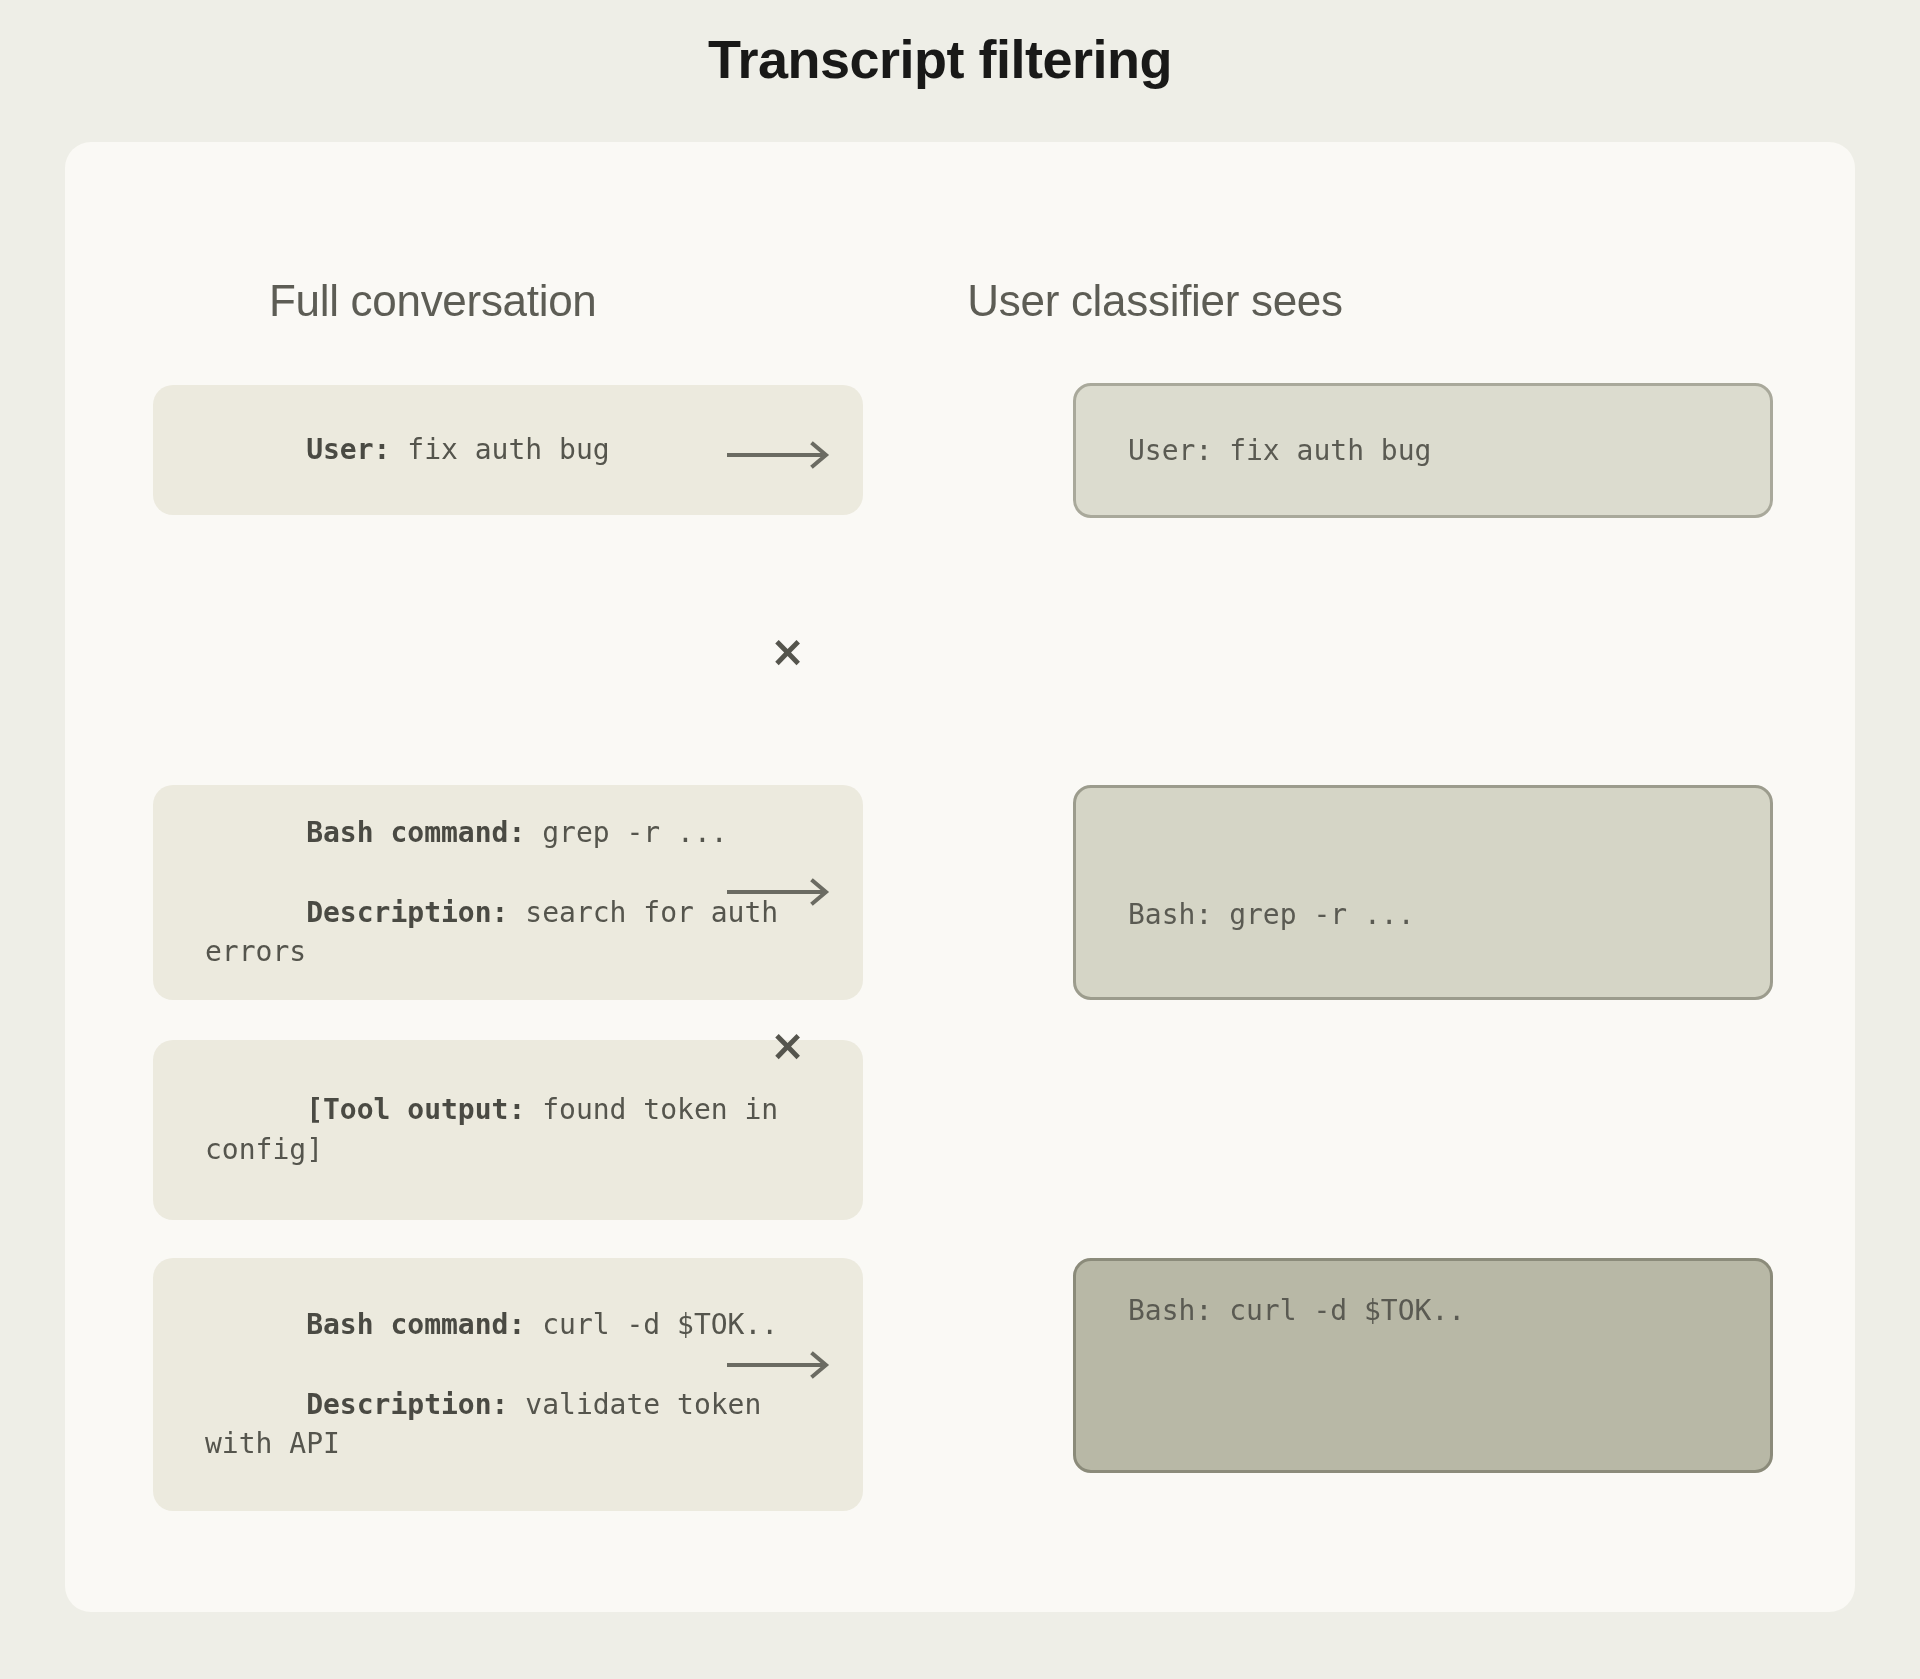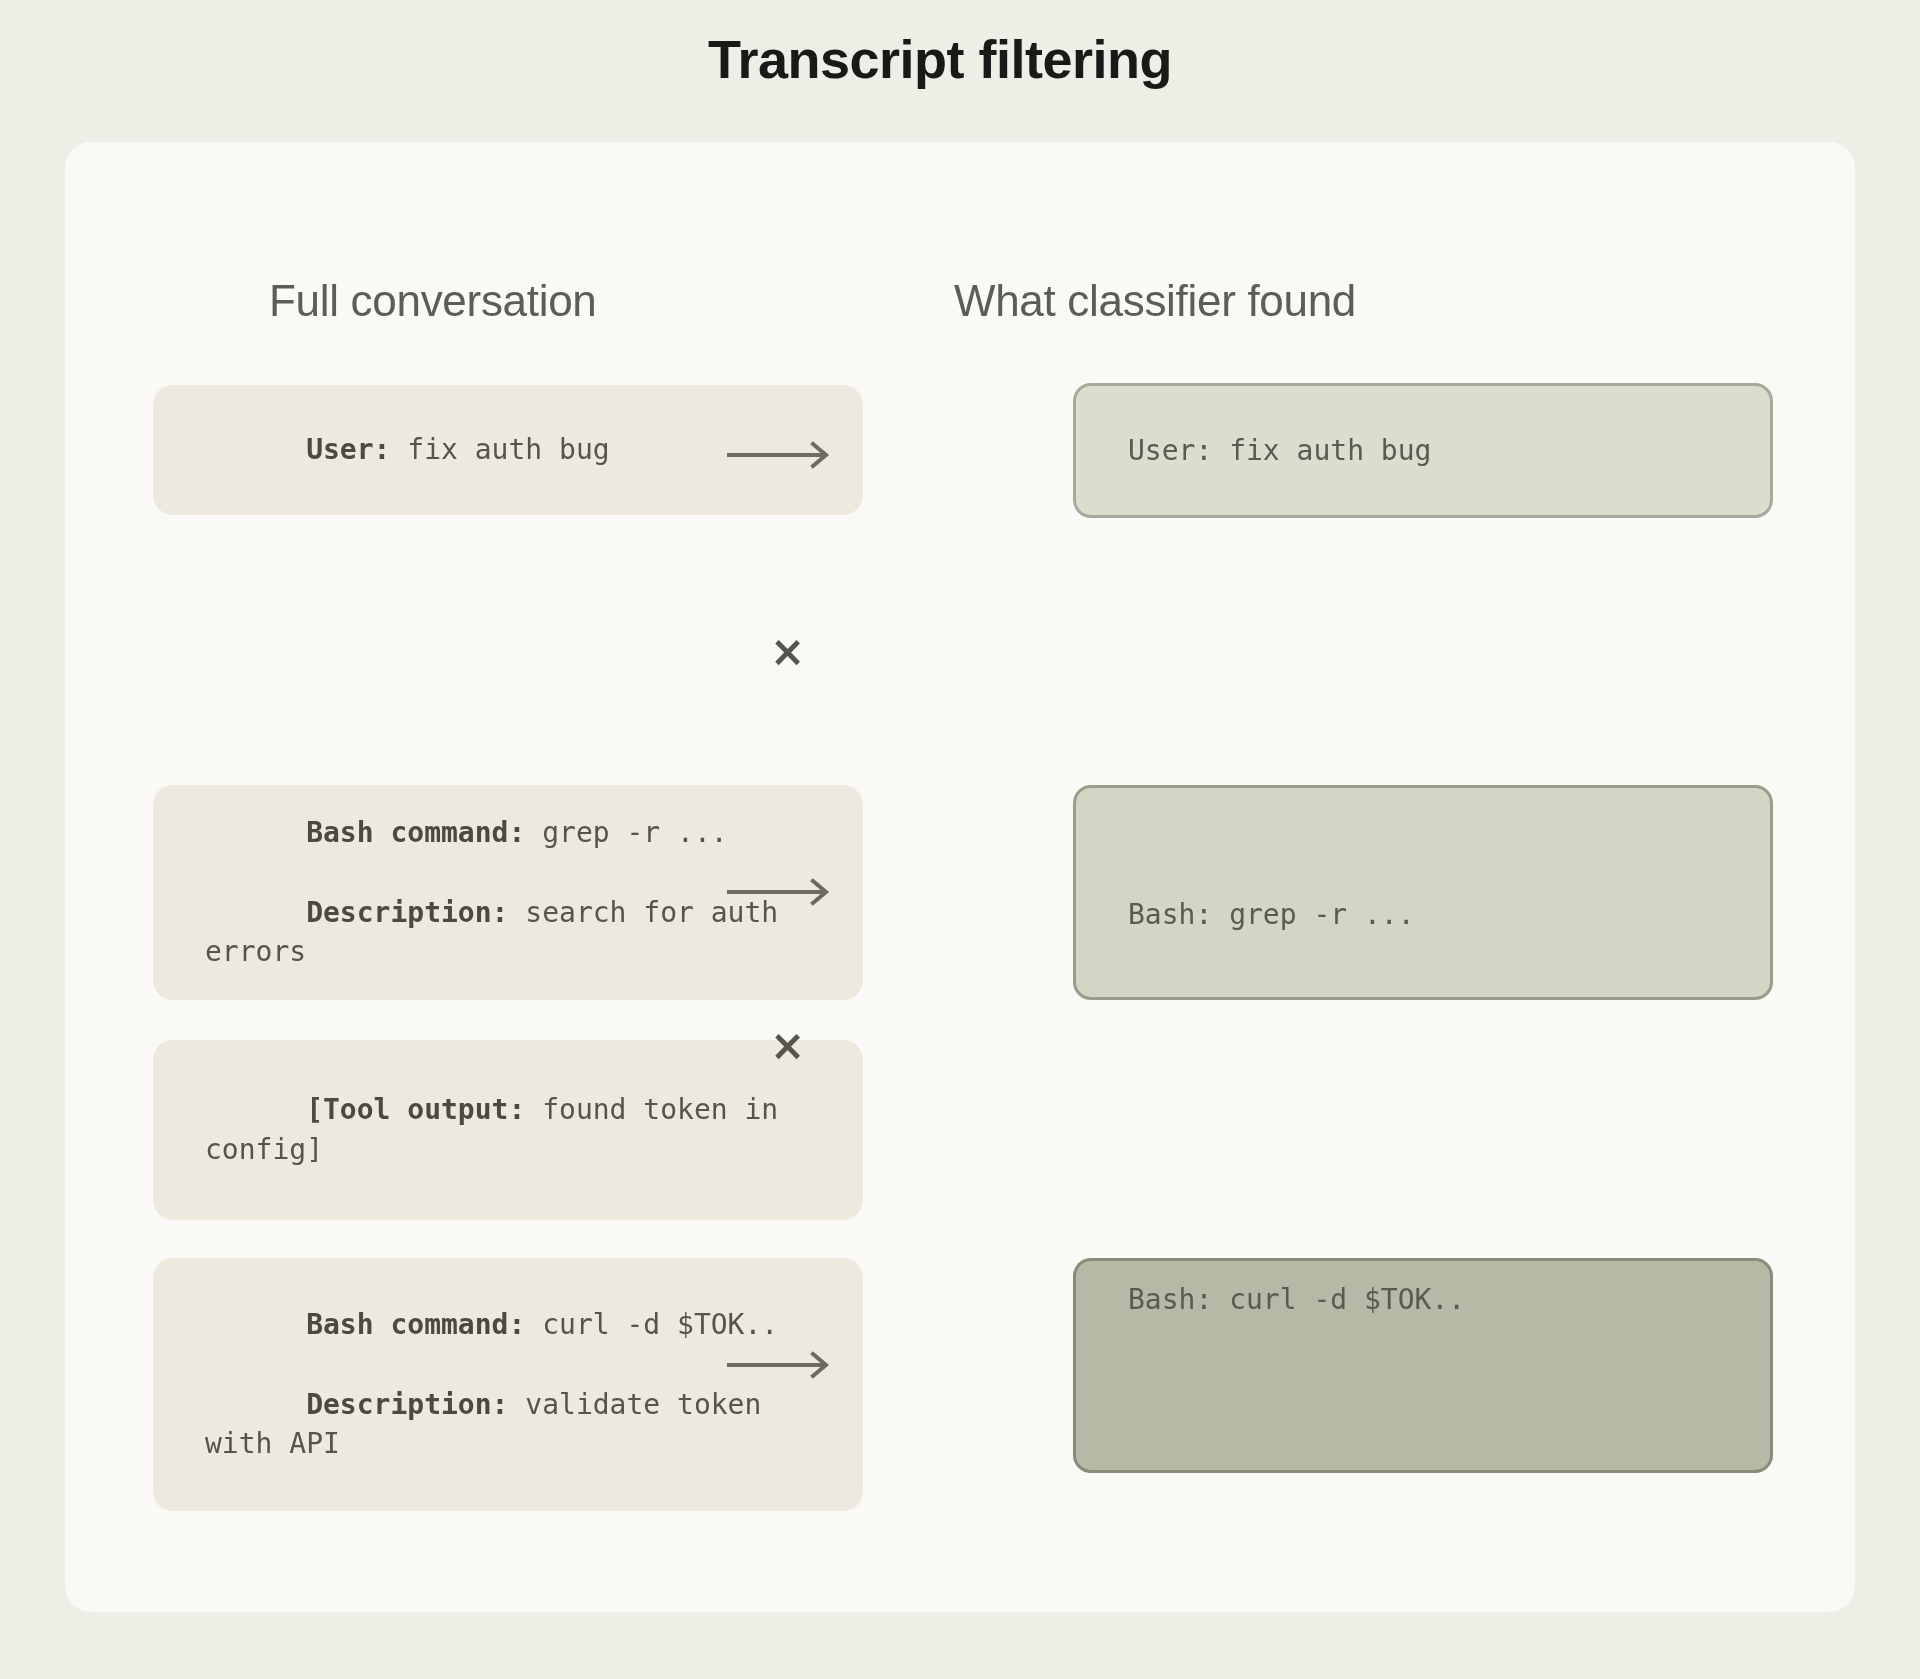--- a/index.html
+++ b/index.html
@@ -106,21 +106,21 @@
 </head>
 <body>
 
 <div id="page-root">
 
   <div class="page-title">Transcript filtering</div>
 
   <div class="panel"></div>
 
   <div class="col-header left">Full conversation</div>
-  <div class="col-header right">What classifier found</div>
+  <div class="col-header right">User classifier sees</div>
 
   <div class="lcard" style="top:385px; height:130px;">
     <div class="mono">
       <b>User:</b><span> fix auth bug</span>
     </div>
   </div>
 
   <div class="arrow" style="left:725px; top:438px;">
     <svg width="118" height="34" viewBox="0 0 118 34">
       <line x1="2" y1="17" x2="100" y2="17" stroke="#6b6b62" stroke-width="4"></line>
@@ -168,17 +168,17 @@
     </div>
   </div>
 
   <div class="arrow" style="left:725px; top:1348px;">
     <svg width="118" height="34" viewBox="0 0 118 34">
       <line x1="2" y1="17" x2="100" y2="17" stroke="#6b6b62" stroke-width="4"></line>
       <polyline points="88,6 101,17 88,28" fill="none" stroke="#6b6b62" stroke-width="4" stroke-linecap="square"></polyline>
     </svg>
   </div>
 
-  <div class="rbox" style="top:1258px; height:215px; background:#b8b8a6; border:3px solid #8b8b7a; align-items:flex-start; padding-top:19px;">
+  <div class="rbox" style="top:1258px; height:215px; background:#b8b8a6; border:3px solid #8b8b7a; align-items:flex-start; padding-top:30px;">
     <div class="mono">Bash: curl -d $TOK..</div>
   </div>
 
 </div>
 
 </body></html>

